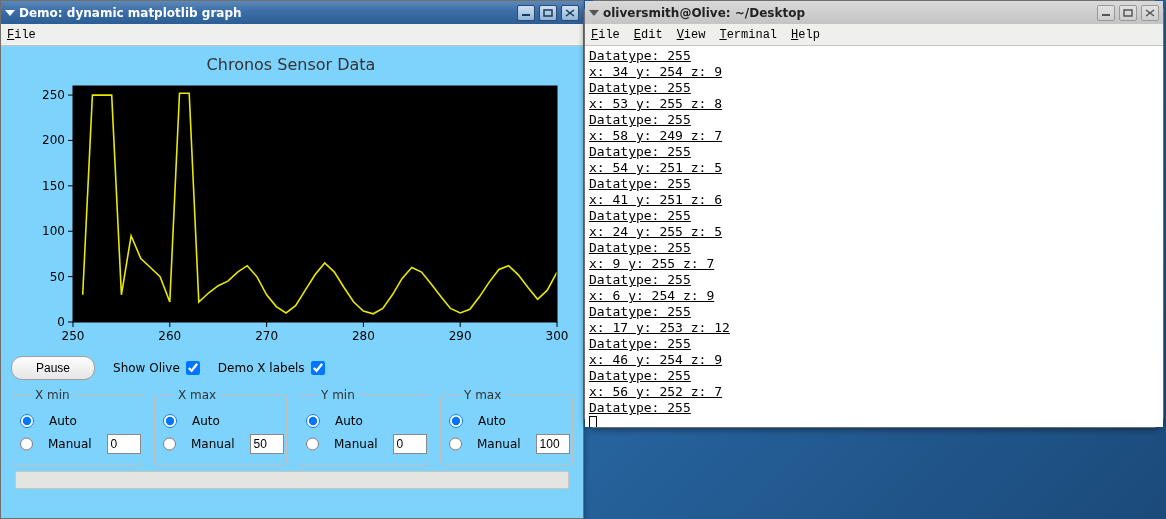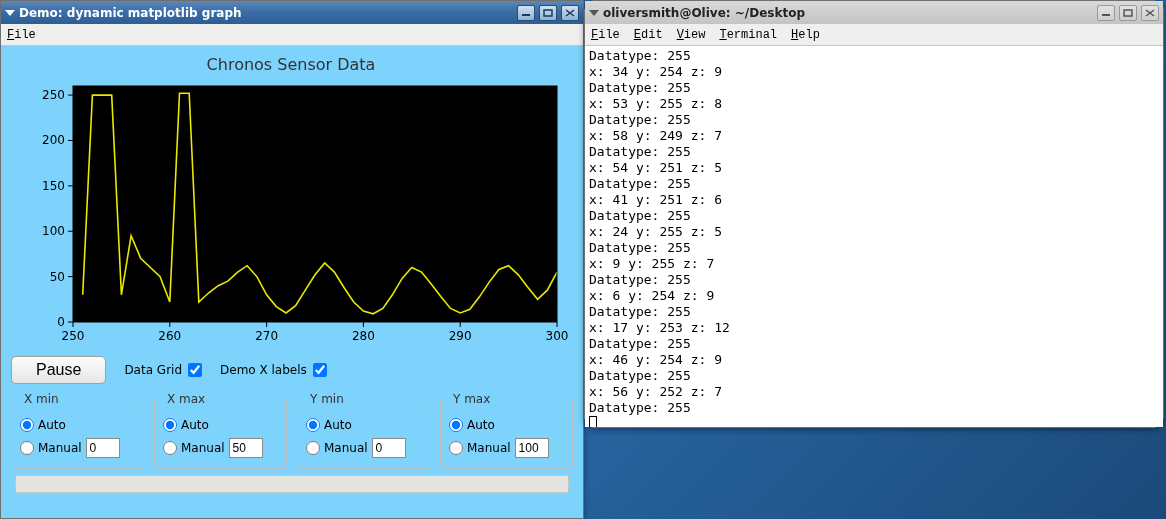--- a/index.html
+++ b/index.html
@@ -54,44 +54,44 @@
   
   .plot-area {
     flex:1; padding: 6px 10px 4px 10px; display:flex; flex-direction:column;
     background:#7dd3fc;
   }
   .chart-wrap { position:relative; flex:0 0 auto; height:300px; }
   .controls-row1 {
     display:flex; align-items:center; gap:18px; padding:4px 0 8px 0;
   }
   .btn {
-    border:1px solid #a0a0a0;border-radius:5px;background:linear-gradient(#fdfdfd,#e6e6e6);
-    padding:4px 24px; cursor:pointer; font-size:16px;
+    border:1px solid #a0a0a0;border-radius:11px;background:linear-gradient(#fdfdfd,#e6e6e6);
+    padding:4px 24px; cursor:pointer; font-size:12px;
   }
   .chk { display:flex;align-items:center;gap:6px; }
   .chk input { width:14px;height:14px; }
 
   .fieldsets { display:flex; gap:10px; }
   fieldset {
     border:1px solid #bfbfbf; border-radius:3px;
     padding:6px 8px 10px 8px; flex:1; min-width:0;
   }
-  legend { padding:0 4px; color:#333; }
-  .radio-row { display:flex;align-items:center;gap:4px; margin-top:6px; }
+  legend { padding:0 4px; color:#333;margin-left:11px; }
+  .radio-row { display:flex;align-items:center;gap:15px; margin-top:6px; }
   .radio-row input[type=radio] { width:14px;height:14px; }
   .numbox {
     width:34px; height:20px; border:1px solid #8a8a8a; padding:1px 3px; font-size:12px;
     background:#fff;
   }
   .statusbar { height:18px; border:1px solid #c6c6c0; border-radius:2px; margin:6px 4px 4px 4px; background:#e4e4e0; }
 
   
   .term-body {
     flex:1; background:#fff; font-family: "DejaVu Sans Mono","Liberation Mono",monospace;
-    font-size:13px; line-height:16px; padding:2px 4px; white-space:pre; overflow:hidden;
+    font-size:13px; line-height:16px; padding:2px 4px; white-space:pre; overflow:hidden;text-decoration:underline;
   }
   .cursor-box { display:inline-block;width:8px;height:14px;border:1px solid #000; }
   .chart-title { font-size:16px; fill:#333; }
 </style>
 </head>
 <body>
 
 <div class="desktop">
 
   <div class="win" id="win-left" style="left:0;top:0;width:584px;height:519px;">
@@ -148,21 +148,21 @@
             <line x1="546" y1="270" x2="546" y2="275" stroke="#000"></line>
             <text class="axis" x="546" y="288" text-anchor="middle">300</text>
             <path d="M71.7 242.8 L81.4 43.1 L91.0 43.1 L100.7 43.1 L110.4 242.8 L120.1 183.8 L129.8 206.5 L139.4 215.5 L149.1 224.6 L158.8 250.0 L168.5 41.3 L178.2 41.3 L187.8 250.0 L197.5 241.0 L207.2 233.7 L216.9 229.2 L226.6 220.1 L236.2 213.7 L245.9 224.6 L255.6 242.8 L265.3 254.6 L275.0 260.9 L284.6 253.7 L294.3 238.2 L304.0 222.8 L313.7 211.0 L323.4 220.1 L333.0 235.5 L342.7 250.0 L352.4 259.1 L362.1 261.8 L371.8 256.4 L381.4 242.8 L391.1 226.4 L400.8 215.5 L410.5 220.1 L420.2 231.9 L429.8 244.6 L439.5 256.4 L449.2 260.9 L458.9 257.3 L468.6 244.6 L478.2 230.1 L487.9 217.4 L497.6 213.7 L507.3 222.8 L517.0 235.5 L526.6 247.3 L536.3 238.2 L546.0 220.1 " fill="none" stroke="#e8e800" stroke-width="1.6"></path>
             <rect x="62" y="34" width="484" height="236" fill="none" stroke="#000"></rect>
           </svg>
       </div>
 
       <div class="controls-row1">
         <button class="btn">Pause</button>
         <label class="chk">
-          <span>Data Grid</span>
+          <span>Show Olive</span>
           <input type="checkbox" checked="" style="">
         </label>
         <label class="chk">
           <span>Demo X labels</span>
           <input type="checkbox" checked="" style="">
         </label>
       </div>
 
       <div class="fieldsets">
         <fieldset>

